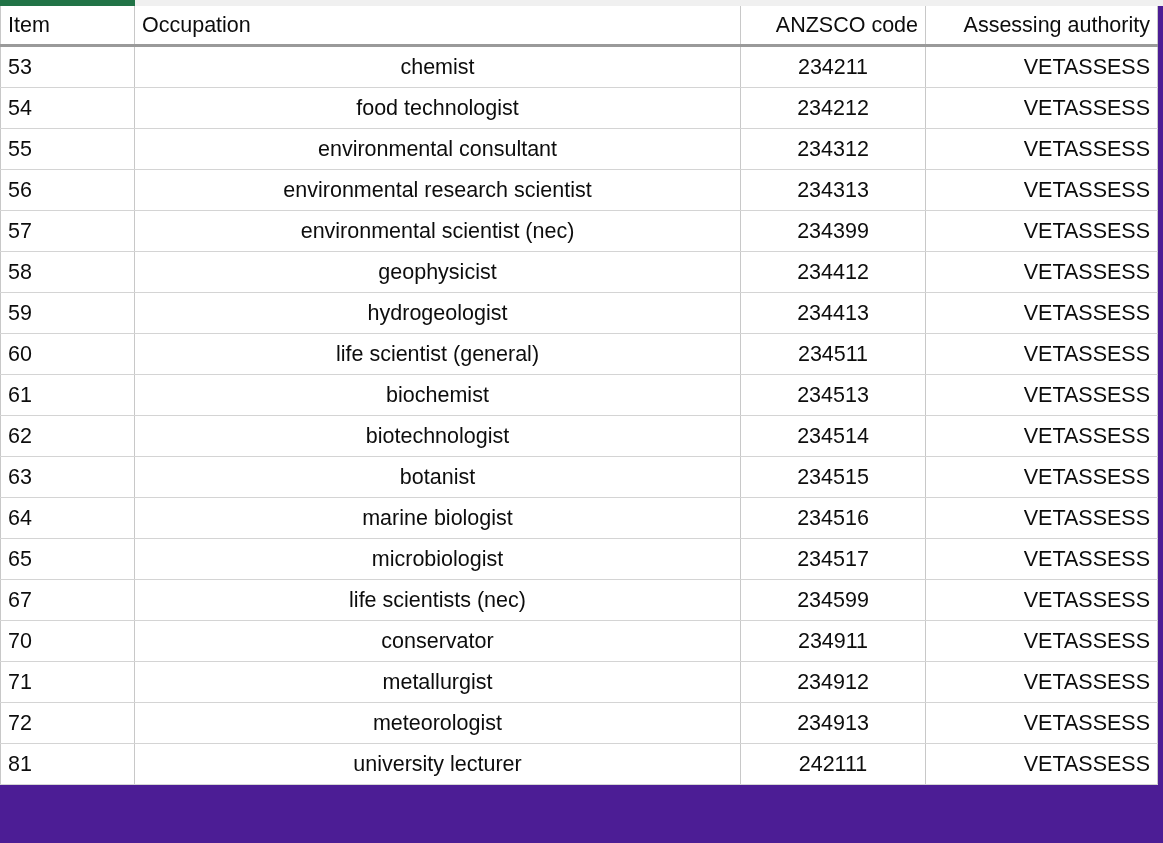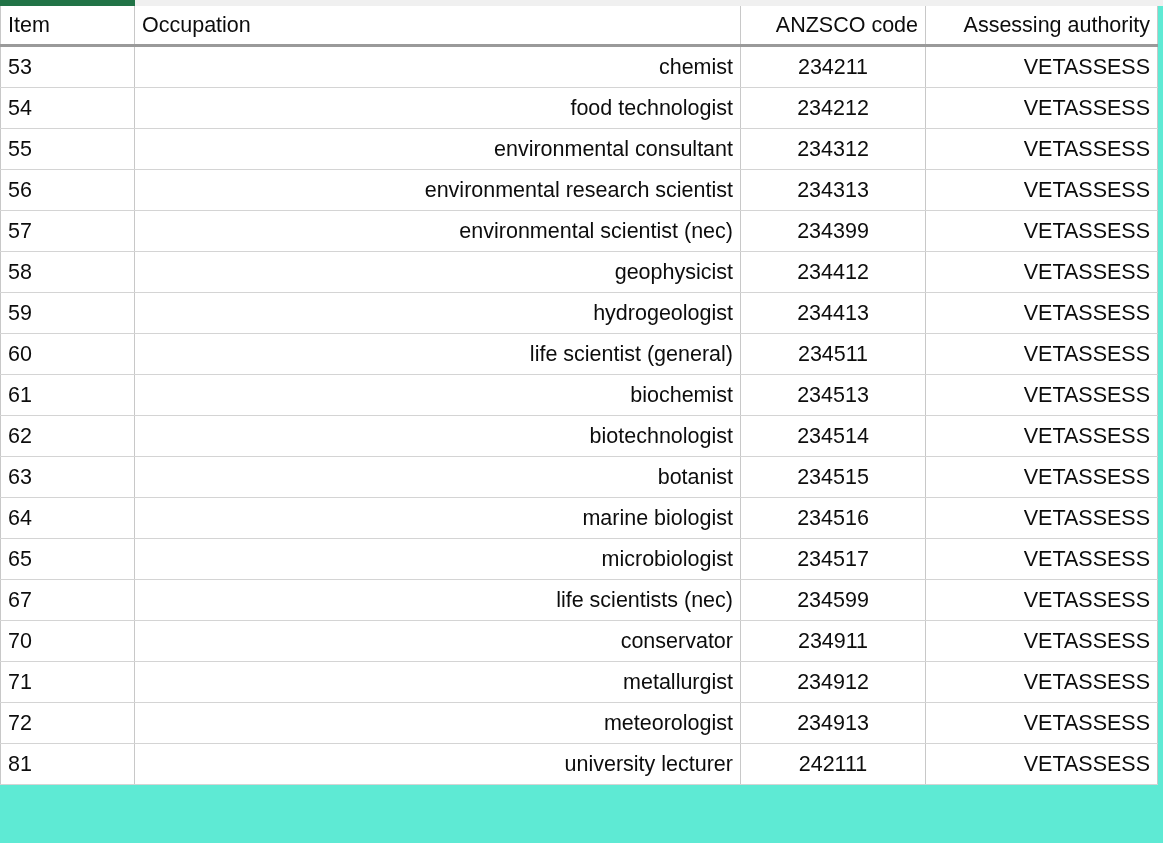--- a/index.html
+++ b/index.html
@@ -11,21 +11,21 @@
     width: 1163px;
     height: 843px;
     font-family: "Liberation Sans", sans-serif;
     overflow: hidden;
   }
 
   #sheet {
     position: relative;
     width: 1163px;
     height: 843px;
-    background: #5eead4;
+    background: #4c1d95;
   }
 
   
   #accent-bar {
     position: absolute;
     left: 0;
     top: 0;
     width: 135px;
     height: 6px;
     background: #217346;
@@ -79,21 +79,21 @@
     line-height: 38px;
     text-align: left;
   }
   table.grid thead th.h-code,
   table.grid thead th.h-auth {
     text-align: right;
   }
 
   
   td.cell-item { padding-right: 4px; }
-  td.cell-occ  { text-align: right;  padding-left: 7px; }
+  td.cell-occ  { text-align: center;  padding-left: 7px; }
   td.cell-code { text-align: center; }
   td.cell-auth { text-align: right; }
 
   
   tbody tr:first-child td { border-top: none; }
 </style>
 </head>
 <body>
 
 <div id="sheet">

